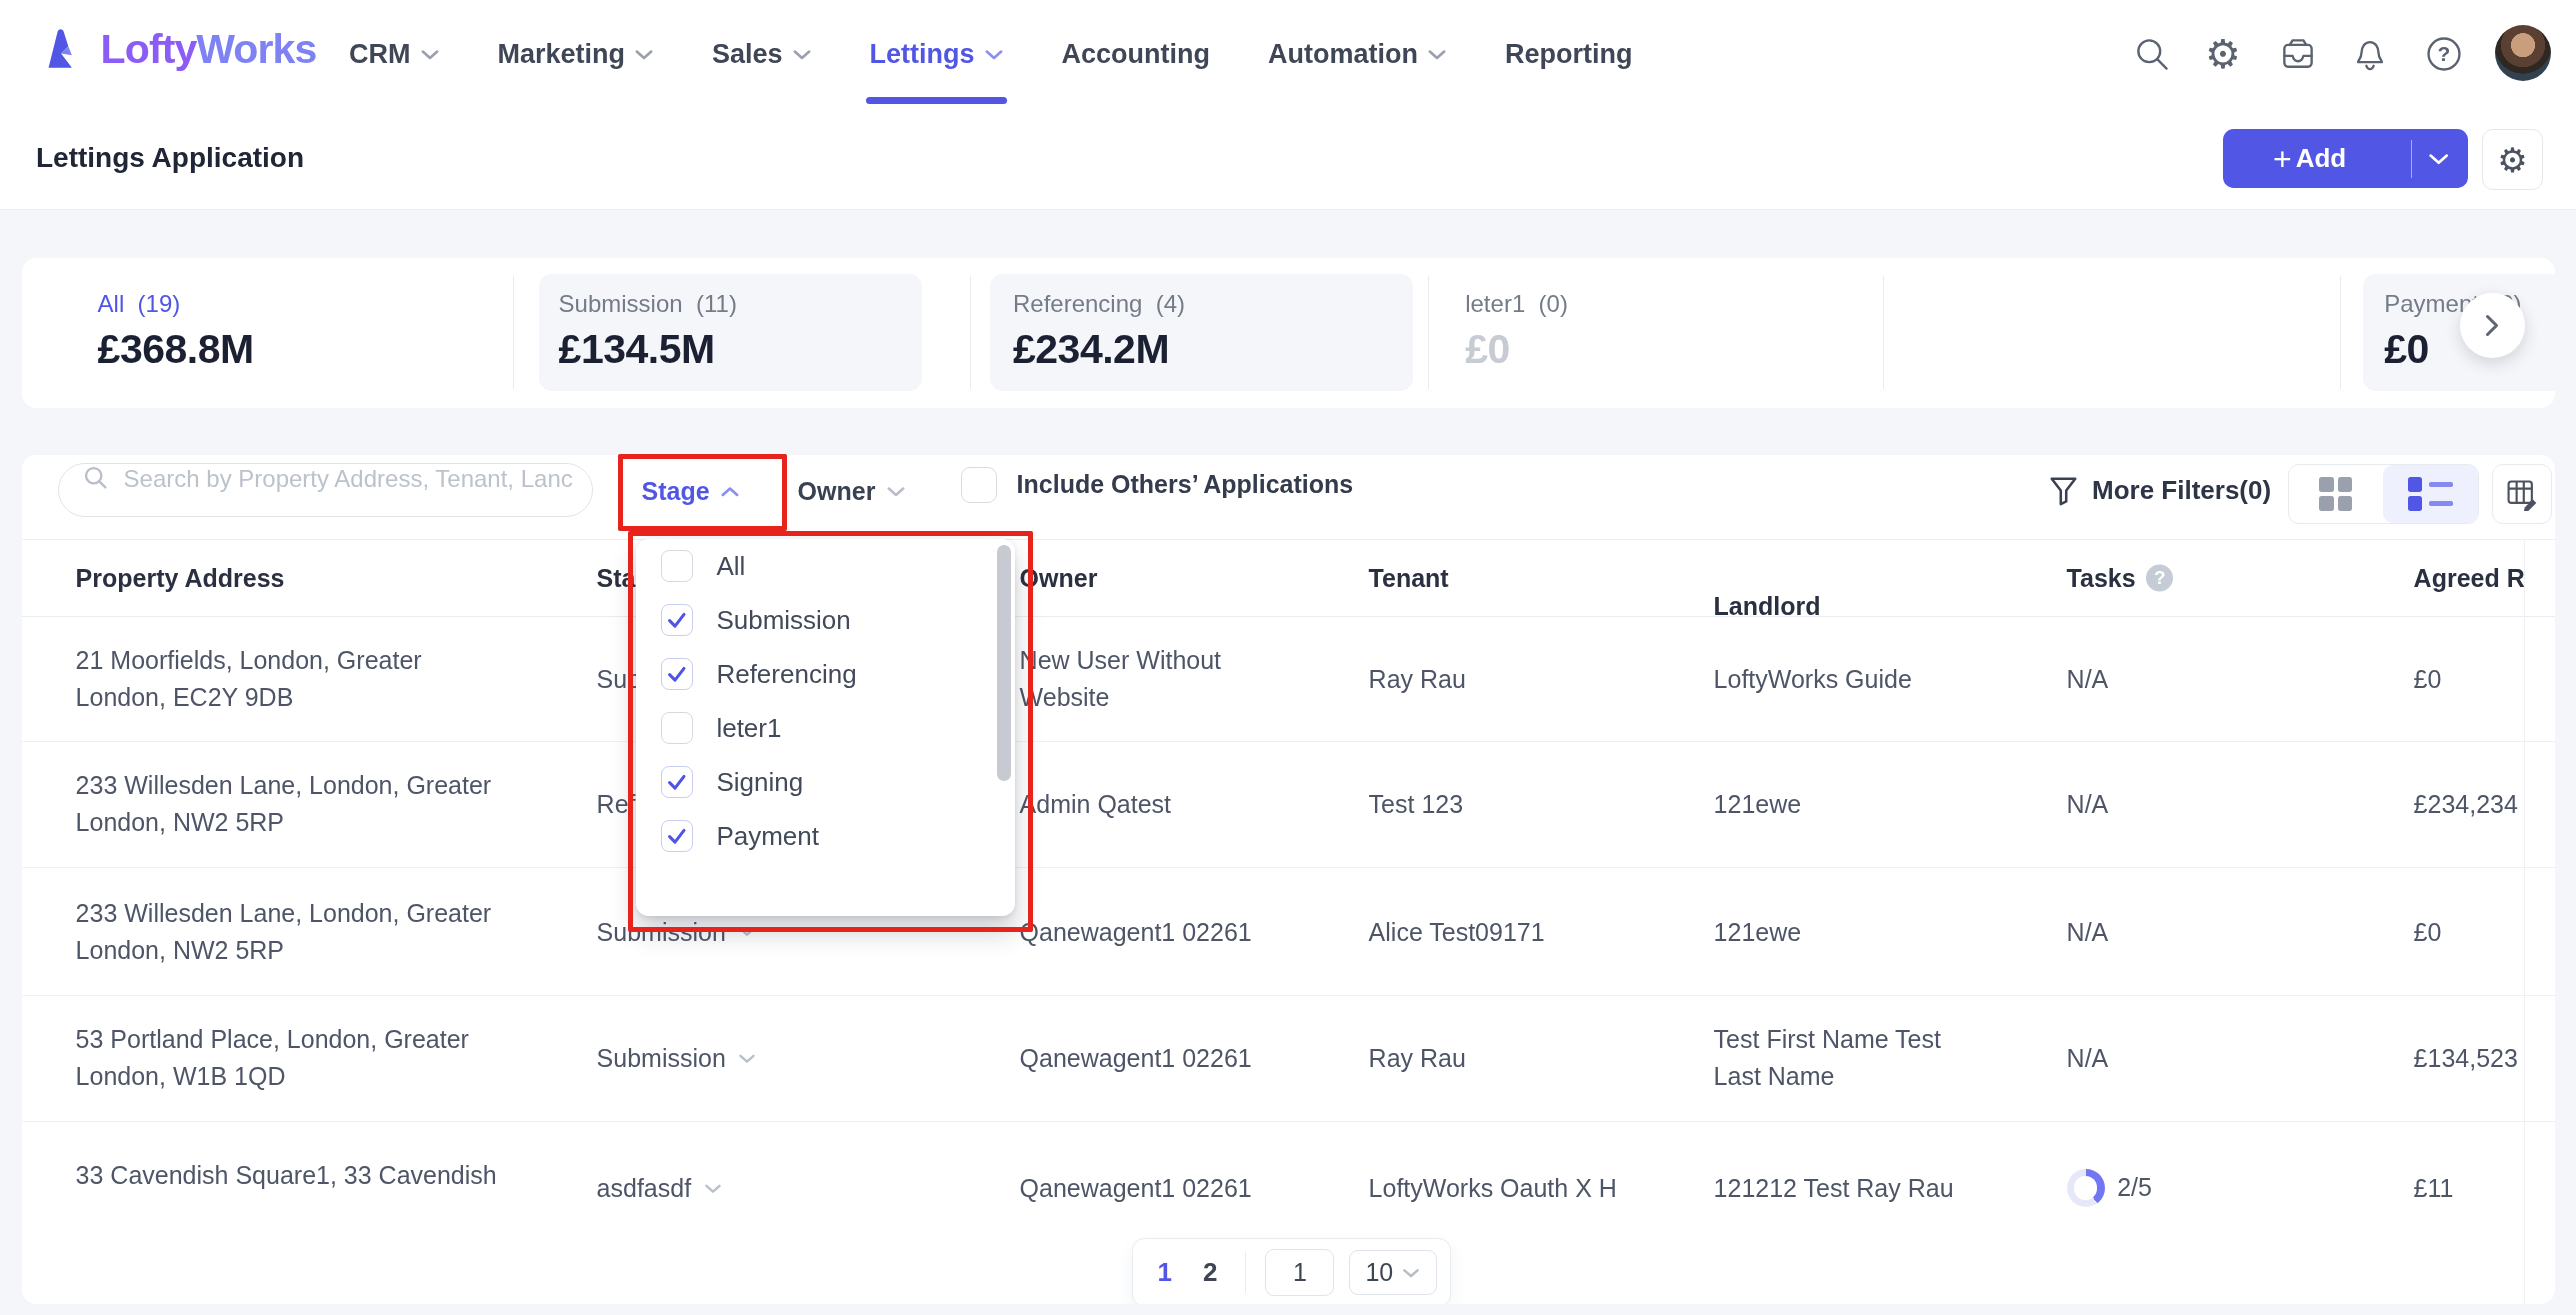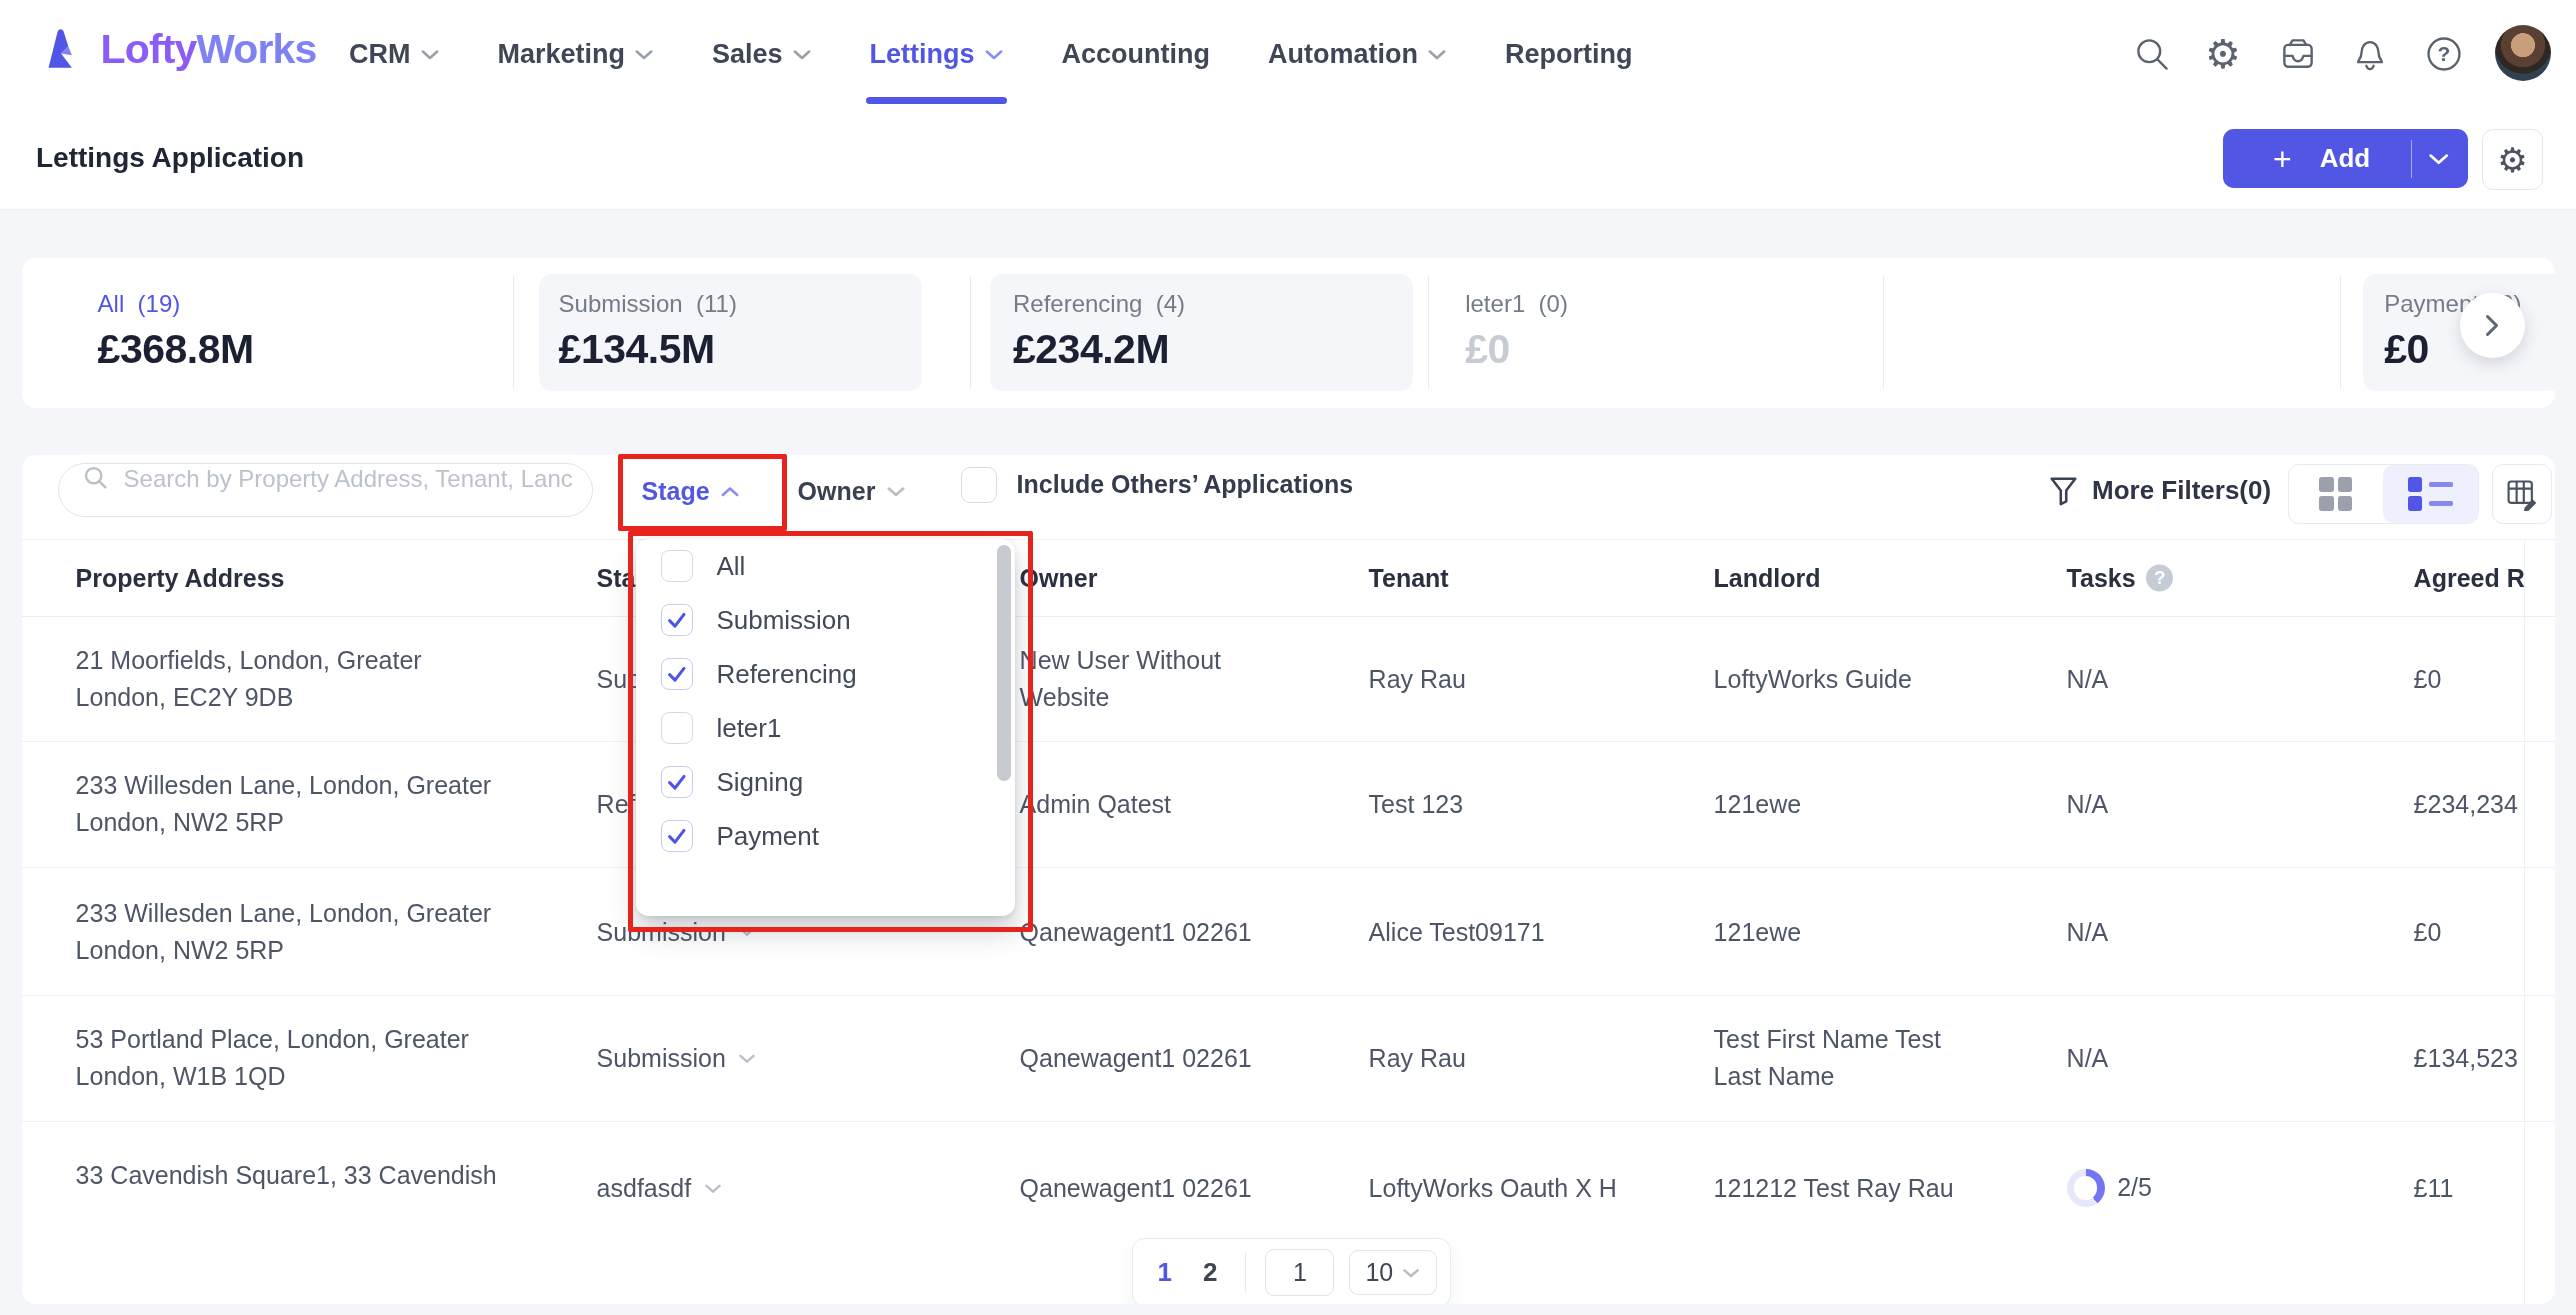--- a/index.html
+++ b/index.html
@@ -26,21 +26,21 @@
   .gear-glyph{font-size:40px;color:#5b6270;line-height:40px;}
   .avatar{position:absolute;right:25px;top:25px;width:56px;height:56px;border-radius:50%;
     background:radial-gradient(circle at 50% 36%,#c99e7d 0 26%,#5a4032 27% 48%,#2e2722 49% 62%,#32414f 63% 100%);
     cursor:pointer;}
 
   
   .titlebar{position:absolute;left:0;top:108px;width:2576px;height:101px;background:#fff;border-bottom:0.9px solid #eceef2;}
   .page-title{position:absolute;left:36px;top:34px;font-size:28px;font-weight:700;color:#202636;}
   .add-btn{position:absolute;left:2223px;top:21px;width:245px;height:59px;background:#5156e5;border-radius:10.8px;display:flex;align-items:center;cursor:pointer;}
   .add-plus{color:#fff;font-size:32px;font-weight:400;margin-left:50px;line-height:32px;}
-  .add-label{color:#fff;font-size:26px;font-weight:600;margin-left:28px;}
+  .add-label{color:#fff;font-size:26px;font-weight:600;margin-left:4px;}
   .add-divider{position:absolute;left:188px;top:10.8px;width:0.9px;height:38px;background:rgba(255,255,255,.5);}
   .add-chev{position:absolute;left:204px;top:23.4px;}
   .add-chev polyline{fill:none;stroke:#fff;stroke-width:3;stroke-linecap:round;stroke-linejoin:round;}
   .gear-btn{position:absolute;left:2482px;top:21px;width:59px;height:59px;background:#fff;border:0.9px solid #e4e7ec;border-radius:10.8px;display:flex;align-items:center;justify-content:center;cursor:pointer;}
   .gear-btn .gear-glyph{font-size:34px;line-height:34px;color:#4b5260;}
 
   
   .stats{position:absolute;left:21.6px;top:258px;width:2533px;height:150px;background:#fff;border-radius:14.4px;overflow:hidden;}
   .stat-cell{position:absolute;top:16px;height:117px;}
   .stat-cell.boxed{background:#f5f6f9;border-radius:12.6px;}
@@ -91,21 +91,21 @@
   .trow.last{border-bottom:none;}
   .td{position:absolute;top:50%;transform:translateY(-50%);font-size:25px;color:#4d5567;line-height:37px;}
   .td.addr{left:54px;width:432px;}
   .td.stage{left:575px;width:297px;display:flex;align-items:center;gap:12.6px;white-space:nowrap;}
   .td.owner{left:998px;width:252px;}
   .td.tenant{left:1347px;width:324px;white-space:nowrap;}
   .td.landlord{left:1692px;width:279px;}
   .td.tasks{left:2045px;width:270px;display:flex;align-items:center;gap:12.6px;white-space:nowrap;}
   .td.agreed{left:2392px;width:110px;white-space:nowrap;overflow:hidden;}
   .col-addr{left:54px;} .col-stage{left:575px;} .col-owner{left:998px;} .col-tenant{left:1347px;}
-  .col-landlord{left:1692px;} .col-tasks{left:2045px;} .col-agreed{left:2392px;}
+  .col-landlord{left:1692px;margin-top:28px;} .col-tasks{left:2045px;} .col-agreed{left:2392px;}
   .right-rule{position:absolute;left:2502px;top:84px;width:0.9px;height:766px;background:#eef0f4;}
   .ring{width:38px;height:38px;border-radius:50%;background:conic-gradient(#7276f2 0 144deg,#e6e8fa 144deg 360deg);position:relative;flex:0 0 auto;}
   .ring::after{content:"";position:absolute;left:7.2px;top:7.2px;width:23.4px;height:23.4px;border-radius:50%;background:#fff;}
 
   
   .pager{position:absolute;left:1110px;top:783px;width:317px;height:67px;border:0.9px solid #e8ebf0;border-radius:12.6px;background:#fff;box-shadow:0 7.2px 18px rgba(40,50,80,.06);display:flex;align-items:center;}
   .pg-num{font-size:26px;font-weight:600;color:#3f4552;margin-left:31px;cursor:pointer;}
   .pg-num.cur{color:#5156e5;margin-left:25px;}
   .pg-div{width:0.9px;height:41px;background:#e8ebf0;margin-left:27px;}
   .pg-input{width:63px;height:43px;margin-left:20px;border:0.9px solid #dfe3ea;border-radius:9px;font-size:25px;color:#3f4552;text-align:center;outline:none;font-family:"Liberation Sans",sans-serif;}

